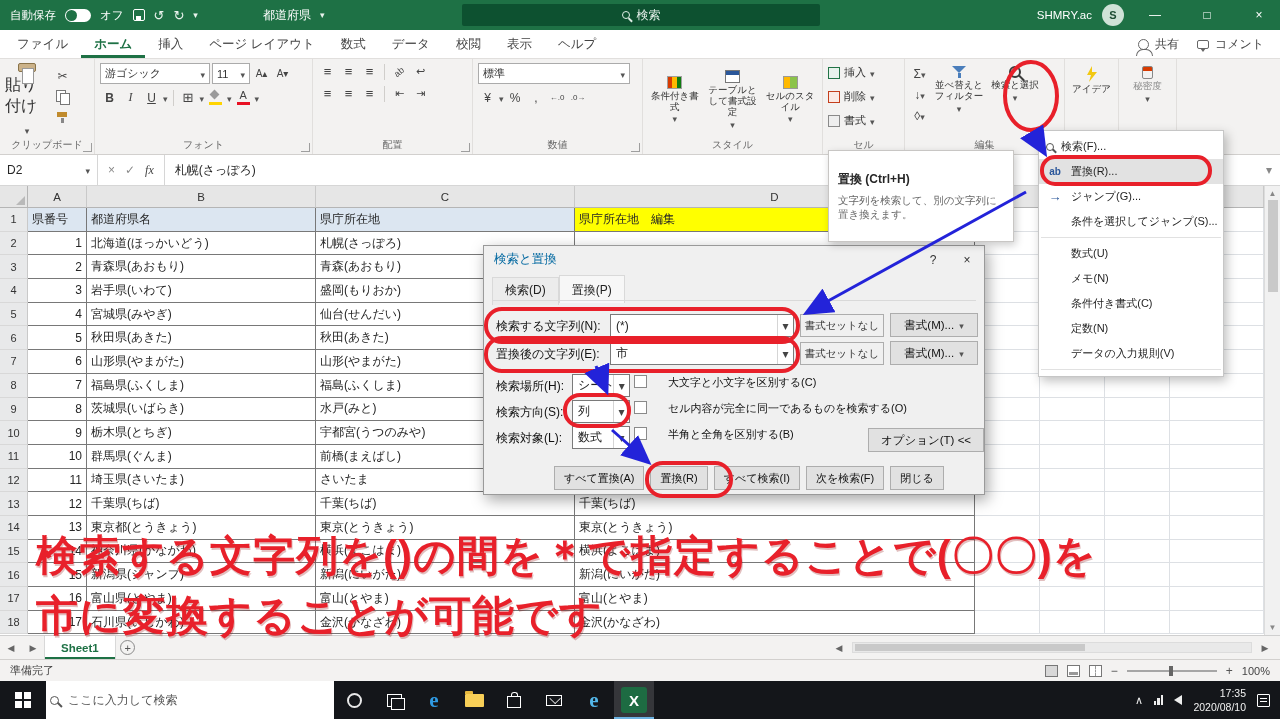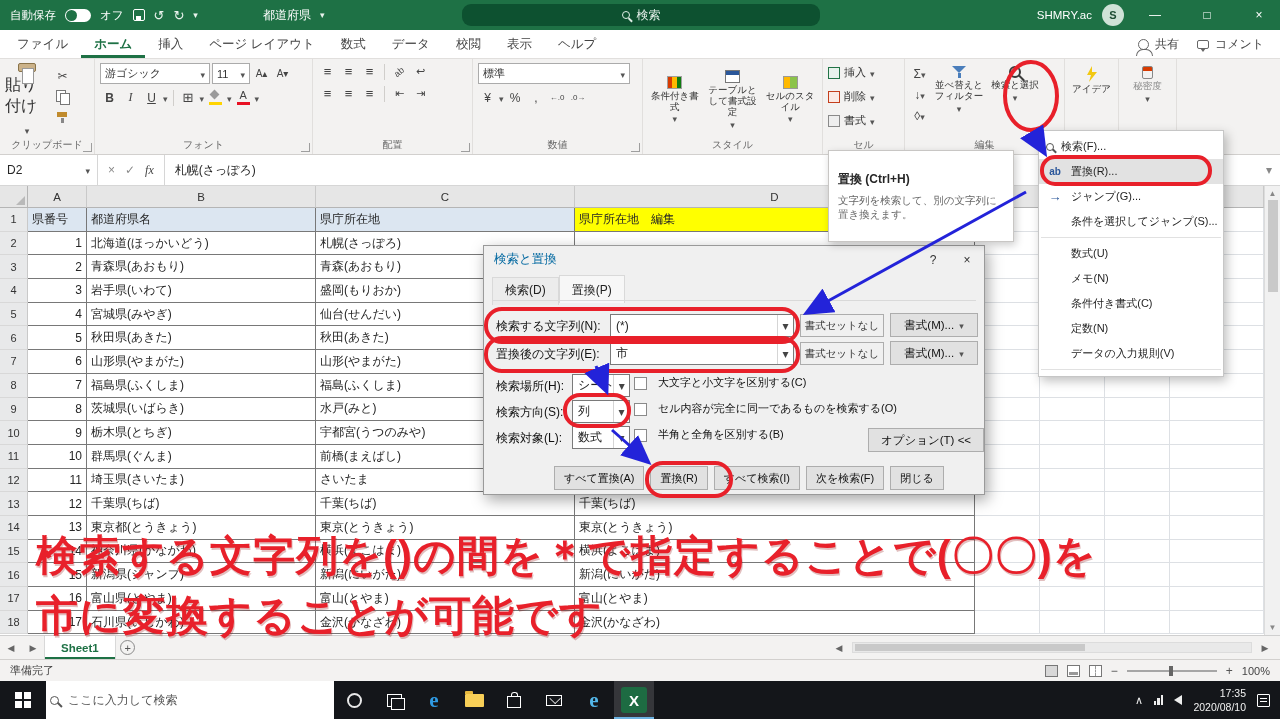--- a/index.html
+++ b/index.html
@@ -9,21 +9,21 @@
 .vdiv{width:1px;height:16px;background:#d0cecb;margin:0 3px}
 
 
 .titlebar{position:absolute;top:0;left:0;right:0;height:30px;background:#1e7145;color:#fff;display:flex;align-items:center}
 .tb-left{display:flex;align-items:center;gap:9px;padding-left:10px;font-size:11.5px}
 .pill{width:26px;height:13px;border-radius:7px;background:#fff;display:inline-flex;align-items:center;padding:1px}
 .knob{width:11px;height:11px;border-radius:50%;background:#1e7145}
 .flop{width:12px;height:12px;border:1.5px solid #fff;border-radius:2px;position:relative}
 .flop::after{content:"";position:absolute;left:2px;bottom:0;width:5px;height:4px;background:#fff}
 .tbg{color:#eaf3ee;font-size:13px}
-.tb-search{position:absolute;left:462px;top:4px;width:358px;height:22px;background:#0d5130;border-radius:9px;color:#e4efe9;display:flex;align-items:center;justify-content:center;gap:7px;font-size:12px}
+.tb-search{position:absolute;left:462px;top:4px;width:358px;height:22px;background:#0d5130;border-radius:2px;color:#e4efe9;display:flex;align-items:center;justify-content:center;gap:7px;font-size:12px}
 .magw{width:8px;height:8px;border:1.5px solid #dfeee6;border-radius:50%;position:relative;display:inline-block}
 .magw::after{content:"";position:absolute;width:5px;height:1.5px;background:#dfeee6;right:-4px;bottom:-2px;transform:rotate(45deg)}
 .tb-right{position:absolute;right:0;top:0;height:30px;display:flex;align-items:center;gap:10px;font-size:11.5px}
 .avatar{width:22px;height:22px;border-radius:50%;background:#cfe2d7;color:#1d4c33;display:flex;align-items:center;justify-content:center;font-weight:bold;font-size:11px}
 .winbtn{width:42px;height:30px;display:flex;align-items:center;justify-content:center;font-size:12px;color:#fff}
 
 
 .tabrow{position:absolute;top:30px;left:0;right:0;height:29px;background:#fff;border-bottom:1px solid #e1dfdd;display:flex;align-items:stretch;padding-left:4px}
 .rtab{display:flex;align-items:center;padding:0 13px;font-size:12.5px;color:#444;white-space:nowrap}
 .rtab.active{color:#1e7145;font-weight:bold;box-shadow:inset 0 -3px 0 #1e7145}
@@ -118,21 +118,21 @@
 .dctl{position:absolute;top:0;width:34px;height:27px;display:flex;align-items:center;justify-content:center;color:#333;font-size:12px}
 .dtabs{position:absolute;left:8px;top:31px;display:flex}
 .dtab{padding:4px 12px;font-size:12px;color:#222;border:1px solid #d9d9d9;border-bottom:none;background:#ececec}
 .dtab.active{background:#f7f7f7;position:relative;top:-2px;padding-top:6px}
 .tabline{position:absolute;left:8px;right:8px;top:54px;border-top:1px solid #d9d9d9}
 .dlab{position:absolute;font-size:12px;color:#111;white-space:nowrap}
 .dcombo{position:absolute;height:23px;background:#fff;border:1px solid #7a7a7a;display:flex;align-items:center;justify-content:space-between;padding-left:5px;font-size:12px}
 .ddarr{width:16px;height:100%;display:flex;align-items:center;justify-content:center;border-left:1px solid #d5d5d5;color:#444}
 .dprev{position:absolute;height:23px;border:1px solid #adadad;background:#f0f0f0;display:flex;align-items:center;justify-content:center;font-size:10.5px;color:#333}
 .dbtn2{position:absolute;height:24px;background:#e1e1e1;border:1px solid #adadad;display:flex;align-items:center;justify-content:center;gap:5px;font-size:11.5px;color:#111}
-.cbrow{position:absolute;display:flex;align-items:flex-end;gap:11px;font-size:11px;color:#111;white-space:nowrap}
+.cbrow{position:absolute;display:flex;align-items:flex-start;gap:21px;font-size:11px;color:#111;white-space:nowrap}
 .cbbox{width:13px;height:13px;background:#fff;border:1px solid #8a8a8a;flex:none}
 .dlg-buttons{position:absolute;left:70px;right:6px;top:220px;display:flex;gap:6px}
 .dbtn{height:24px;background:#e1e1e1;border:1px solid #adadad;display:flex;align-items:center;justify-content:center;padding:0 9px;font-size:11px;color:#111;white-space:nowrap}
 
 
 .tooltip{position:absolute;left:828px;top:150px;width:186px;z-index:33;background:#fff;border:1px solid #c8c6c4;box-shadow:2px 3px 8px rgba(0,0,0,.2);padding:20px 9px}
 .tt-title{font-size:12px;font-weight:bold;color:#262626}
 .tt-body{font-size:10.5px;color:#666;margin-top:5px;line-height:1.35}
 
 

